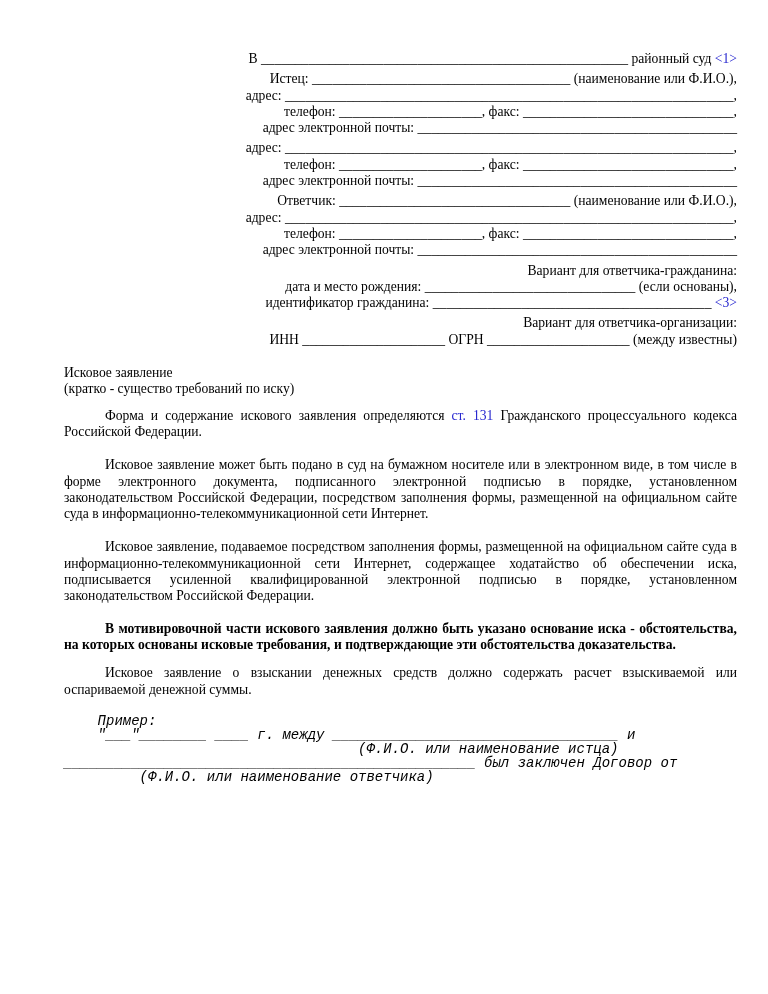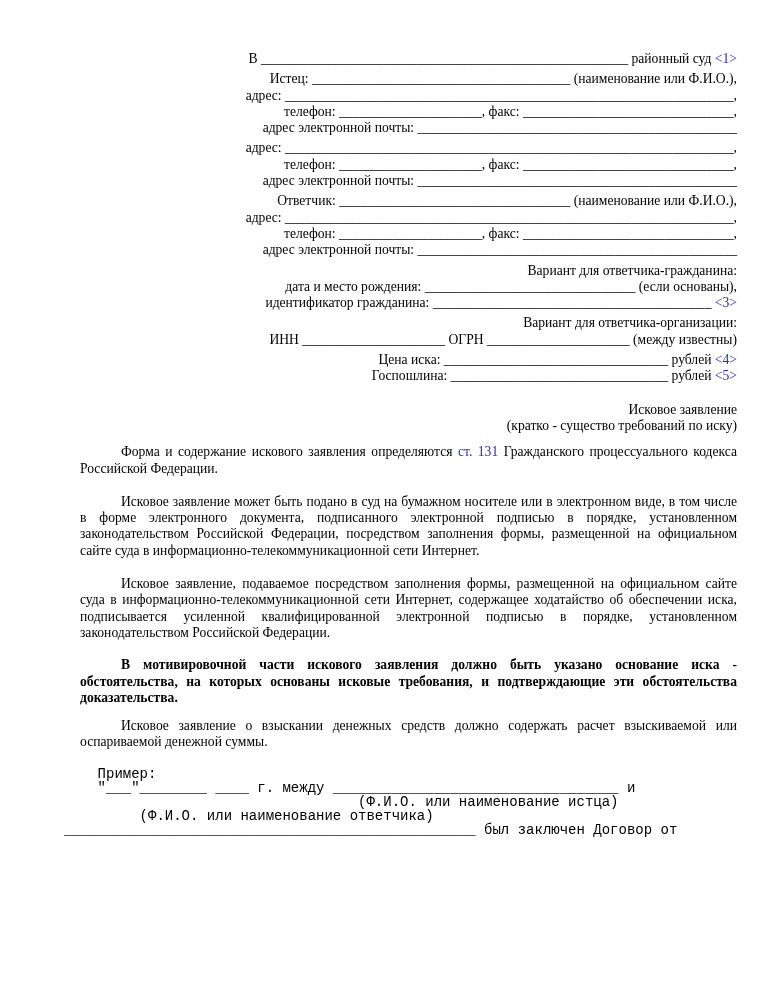--- a/index.html
+++ b/index.html
@@ -11,35 +11,36 @@
     box-sizing: border-box;
     padding: 51px 31px 0 64px;
     font-family: "Liberation Serif", "DejaVu Serif", serif;
     font-size: 13.6px;
     line-height: 16.3px;
     color: #000000;
     overflow: hidden;
   }
   .fr { text-align: right; white-space: nowrap; }
   .block { margin-top: 4px; }
-  .title-block { margin-top: 17px; text-align: right; }
-  .para { text-align: justify; text-indent: 41px; margin: 17px 0 0 16px; }
+  .title-block { margin-top: 17px; text-align: left; }
+  .para { text-align: justify; text-indent: 41px; margin: 17px 0 0 0; }
   .para.first { margin-top: 10px; }
   .para.p4 { margin-top: 16px; font-weight: bold; }
   .para.p5 { margin-top: 12px; }
   a.lnk, span.lnk {
     color: #2727cf;
     text-decoration: none;
     cursor: pointer;
   }
   .example {
     margin-top: 16px;
     font-family: "Liberation Mono", "DejaVu Sans Mono", monospace;
     font-size: 14px;
     line-height: 14px;
+    font-style: italic;
   }
   .example div { white-space: pre; }
 </style>
 </head>
 <body>
 
 <div class="page">
 
   <div class="fr"><span>В ______________________________________________________ районный суд </span><span class="lnk">&lt;1&gt;</span></div>
 
@@ -67,41 +68,37 @@
     <div class="fr">Вариант для ответчика-гражданина:</div>
     <div class="fr">дата и место рождения: _______________________________ (если основаны),</div>
     <div class="fr"><span>идентификатор гражданина: _________________________________________ </span><span class="lnk">&lt;3&gt;</span></div>
   </div>
 
   <div class="block">
     <div class="fr">Вариант для ответчика-организации:</div>
     <div class="fr"><span>ИНН </span><span>_____________________</span><span> ОГРН </span><span>_____________________</span><span> (между известны)</span></div>
   </div>
 
-  <div class="block">
-    <div class="fr"><span>Цена иска: _________________________________ рублей </span><span class="lnk">&lt;4&gt;</span></div>
-    <div class="fr"><span>Госпошлина: ________________________________ рублей </span><span class="lnk">&lt;5&gt;</span></div>
-  </div>
 
   <div class="title-block">
     <div>Исковое заявление</div>
     <div>(кратко - существо требований по иску)</div>
   </div>
 
   <div class="para first"><span>Форма и содержание искового заявления определяются </span><span class="lnk">ст. 131</span><span> Гражданского процессуального кодекса Российской Федерации.</span></div>
 
   <div class="para">Исковое заявление может быть подано в суд на бумажном носителе или в электронном виде, в том числе в форме электронного документа, подписанного электронной подписью в порядке, установленном законодательством Российской Федерации, посредством заполнения формы, размещенной на официальном сайте суда в информационно-телекоммуникационной сети Интернет.</div>
 
   <div class="para">Исковое заявление, подаваемое посредством заполнения формы, размещенной на официальном сайте суда в информационно-телекоммуникационной сети Интернет, содержащее ходатайство об обеспечении иска, подписывается усиленной квалифицированной электронной подписью в порядке, установленном законодательством Российской Федерации.</div>
 
   <div class="para p4">В мотивировочной части искового заявления должно быть указано основание иска - обстоятельства, на которых основаны исковые требования, и подтверждающие эти обстоятельства доказательства.</div>
 
   <div class="para p5">Исковое заявление о взыскании денежных средств должно содержать расчет взыскиваемой или оспариваемой денежной суммы.</div>
 
   <div class="example">
     <div>    Пример:</div>
     <div>    "___"________ ____ г. между __________________________________ и</div>
     <div>                                   (Ф.И.О. или наименование истца)</div>
+    <div>_________________________________________________ был заключен Договор от</div>
     <div>         (Ф.И.О. или наименование ответчика)</div>
-    <div>_________________________________________________ был заключен Договор от</div>
   </div>
 
 </div>
 
 </body></html>

